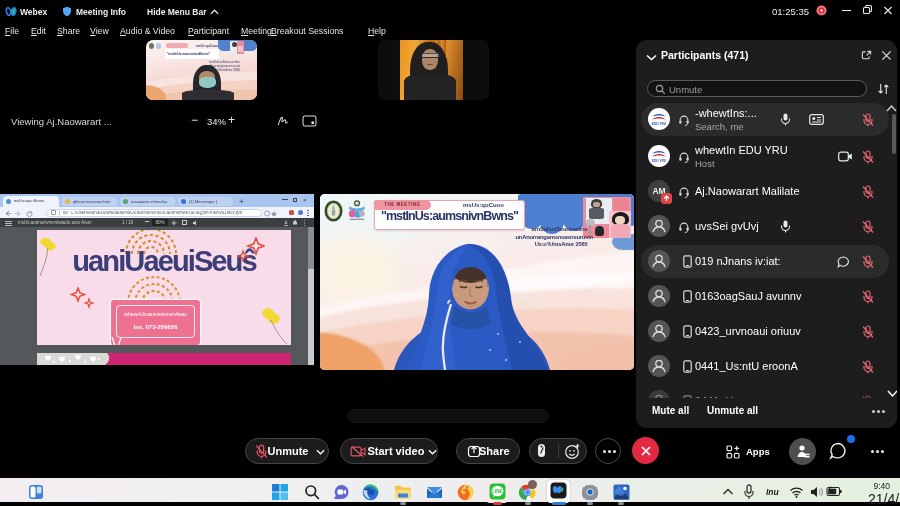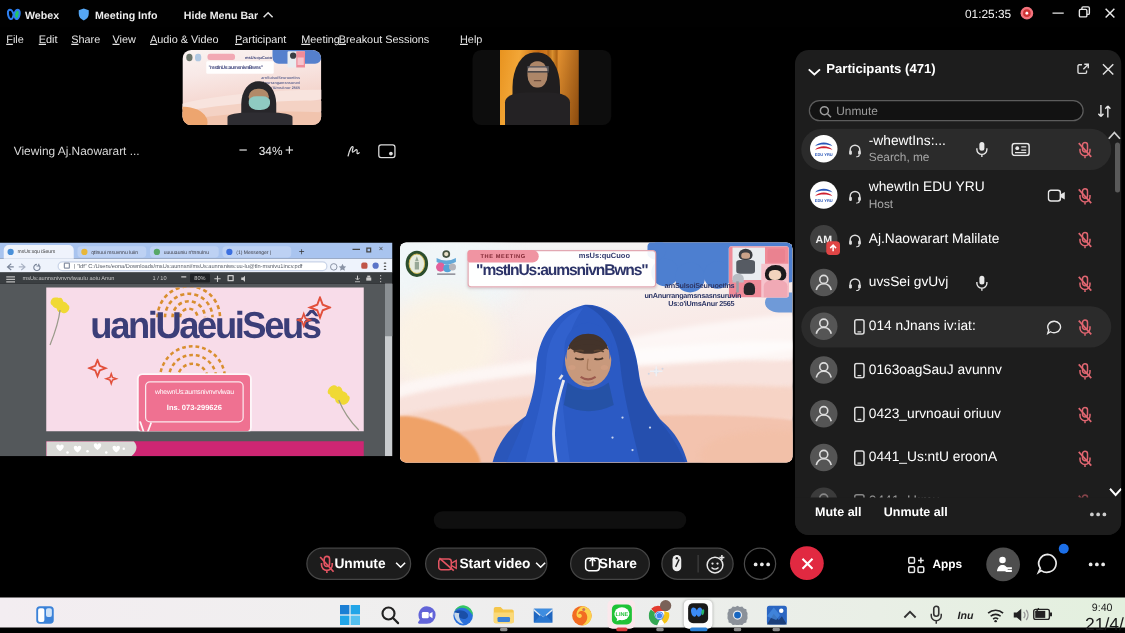--- a/index.html
+++ b/index.html
@@ -489,21 +489,21 @@
     <div class="av" style="background:#555">
       <svg width="22" height="22" viewBox="0 0 22 22">
               <circle cx="11" cy="8.5" r="3.2" fill="none" stroke="#ddd" stroke-width="1.3"></circle>
               <path d="M5 17 C6 13 9 12 11 12 C13 12 16 13 17 17" fill="none" stroke="#ddd" stroke-width="1.3"></path>
             </svg>
     </div>
     <svg class="abs" style="left:42px;top:10px" width="9" height="13" viewBox="0 0 9 13">
             <rect x="0.8" y="0.8" width="7.4" height="11.4" rx="1.6" fill="none" stroke="#ddd" stroke-width="1.2"></rect>
             <path d="M3 10.5 h3" stroke="#ddd" stroke-width="1"></path>
           </svg>
-    <span class="pname nameonly">014 nJnans iv:iat:</span>
+    <span class="pname nameonly">019 nJnans iv:iat:</span>
     <svg class="abs" style="left:196px;top:11px" width="13" height="12" viewBox="0 0 13 12">
             <path d="M6.5 1 a5.2 4.6 0 1 1 -3.2 8.4 L1.2 10.8 L2 8 A5.2 4.6 0 0 1 6.5 1 Z" fill="none" stroke="#e8e8e8" stroke-width="1.1"></path>
           </svg>
     <svg class="abs" style="left:221px;top:10px" width="12" height="14" viewBox="0 0 12 14">
             <rect x="4" y="1" width="4" height="7.5" rx="2" fill="none" stroke="#e06671" stroke-width="1.2"></rect>
             <path d="M2 6 v1.5 a4 4 0 0 0 8 0 V6 M6 11.5 v2" stroke="#e06671" stroke-width="1.2" fill="none"></path>
             <line x1="1" y1="1.5" x2="11" y2="12.5" stroke="#e06671" stroke-width="1.3"></line>
           </svg>
   </div>
 

